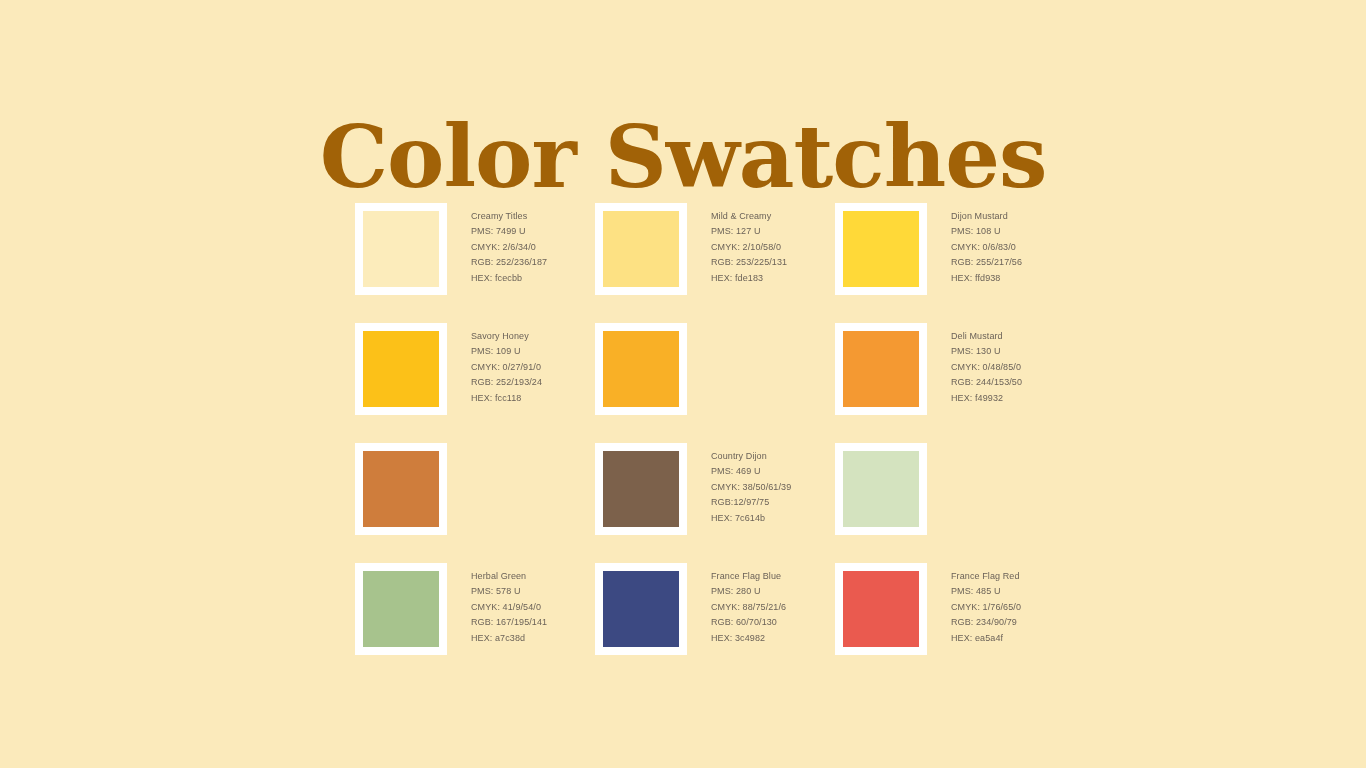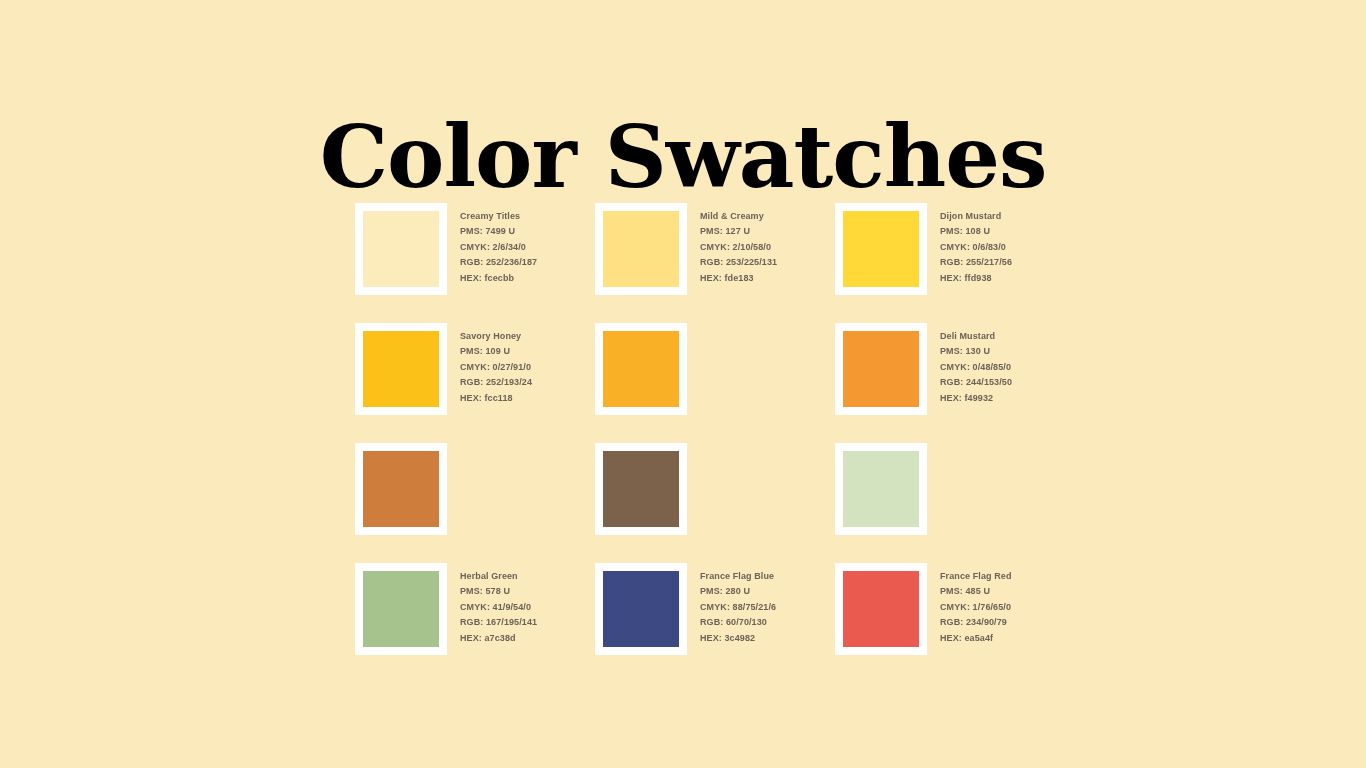--- a/index.html
+++ b/index.html
@@ -67,43 +67,43 @@
     padding: 8px;
     flex: 0 0 auto;
   }
 
   .chip {
     width: 100%;
     height: 100%;
   }
 
   .info {
-    margin-left: 13px;
+    margin-left: 24px;
     padding-top: 6px;
     color: #6b6258;
     font-size: 9px;
-    font-weight: bold;
+    font-weight: normal;
     line-height: 15.4px;
     white-space: nowrap;
     letter-spacing: 0.1px;
   }
 
   .info .name {
     display: block;
   }
   .info .spec {
     display: block;
   }
 </style>
 </head>
 <body style="background: rgb(251, 234, 187);">
 
 <div class="page">
 
-  <h1 class="title" style="color: #000000;">Color Swatches</h1>
+  <h1 class="title" style="color: #a16207;">Color Swatches</h1>
 
   <div class="grid">
       <div class="swatch-card">
         <div class="chip-frame">
           <div class="chip" style="background: rgb(252, 236, 187);"></div>
         </div>
         <div class="info">
           <span class="name">Creamy Titles</span>
           <span class="spec">PMS: 7499 U</span>
           <span class="spec">CMYK: 2/6/34/0</span>
@@ -166,20 +166,27 @@
       </div>
       <div class="swatch-card">
         <div class="chip-frame">
           <div class="chip" style="background: rgb(207, 125, 60);"></div>
         </div>
       </div>
       <div class="swatch-card">
         <div class="chip-frame">
           <div class="chip" style="background: rgb(124, 97, 75);"></div>
         </div>
+        <div class="info">
+          <span class="name">Country Dijon</span>
+          <span class="spec">PMS: 469 U</span>
+          <span class="spec">CMYK: 38/50/61/39</span>
+          <span class="spec">RGB:12/97/75</span>
+          <span class="spec">HEX: 7c614b</span>
+        </div>
       </div>
       <div class="swatch-card">
         <div class="chip-frame">
           <div class="chip" style="background: rgb(212, 227, 191);"></div>
         </div>
       </div>
       <div class="swatch-card">
         <div class="chip-frame">
           <div class="chip" style="background: rgb(167, 195, 141);"></div>
         </div>

